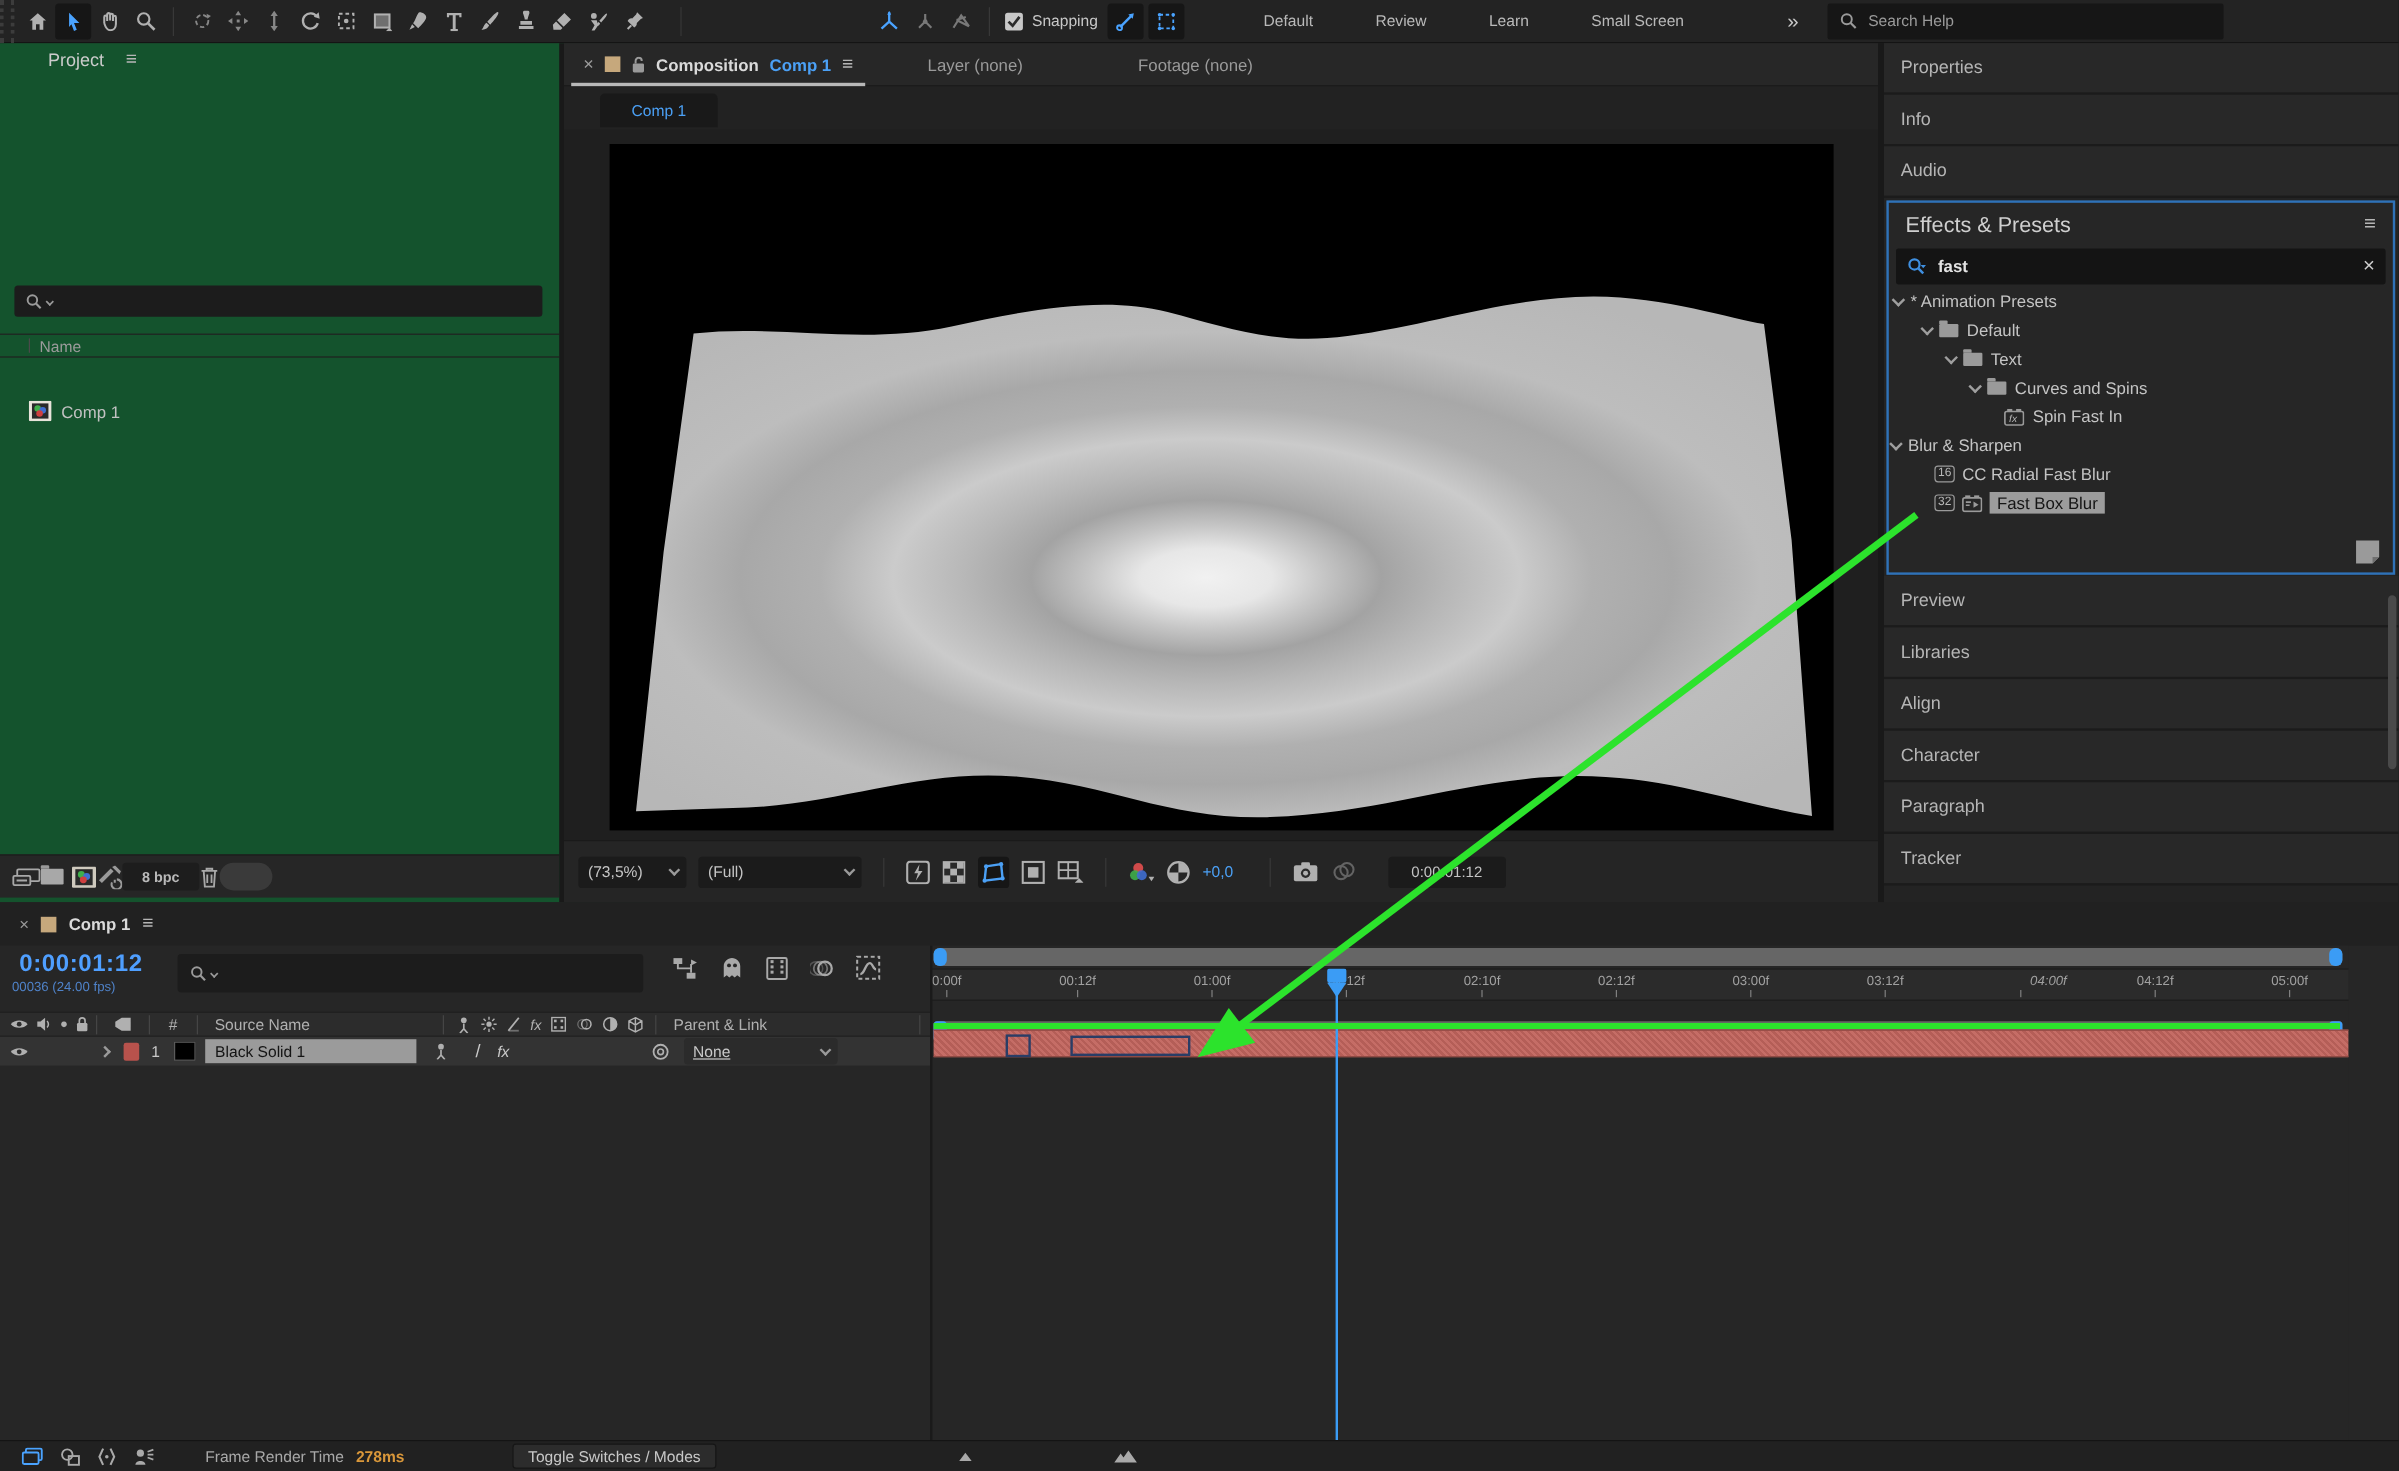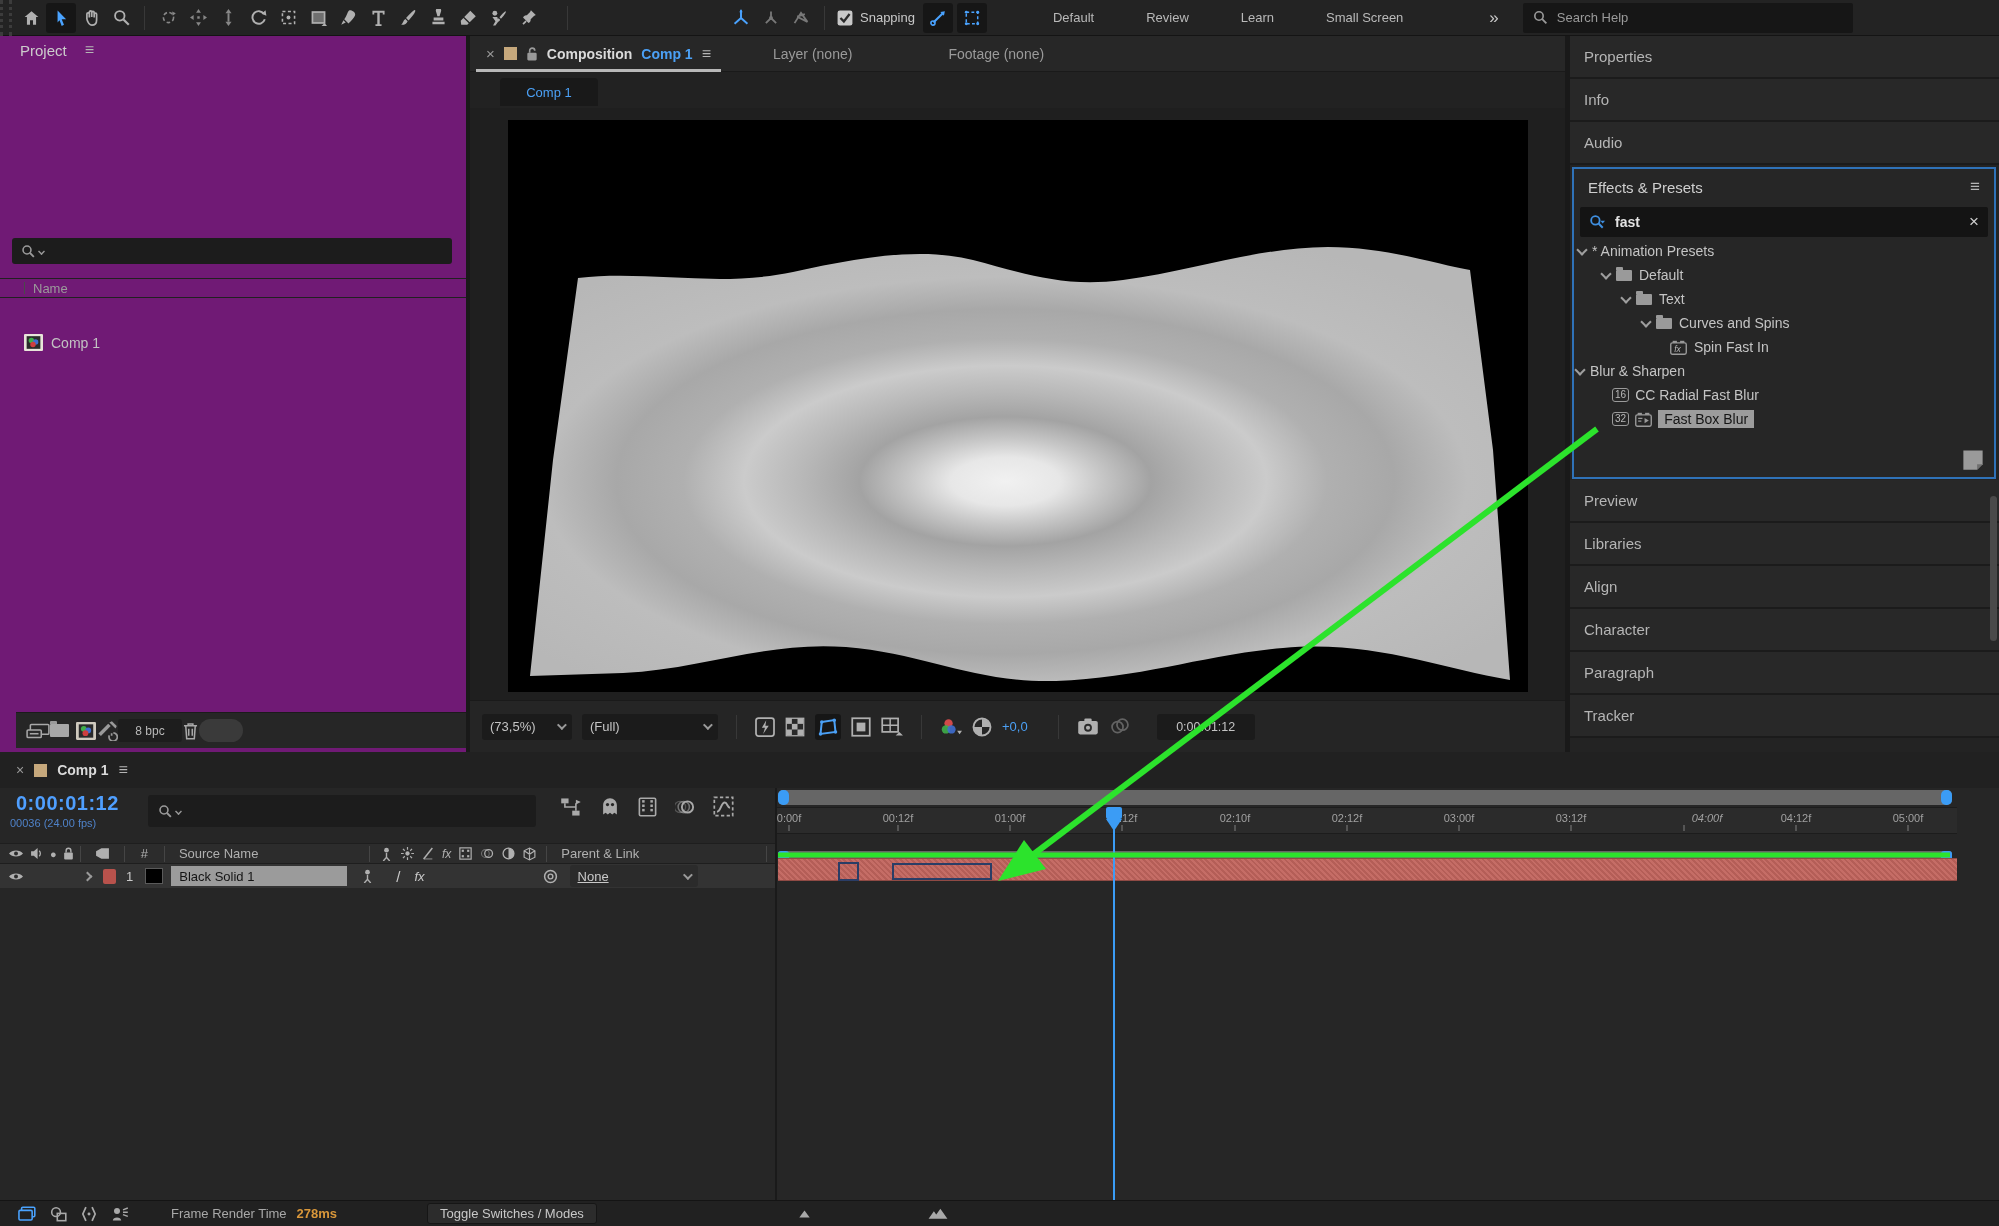--- a/index.html
+++ b/index.html
@@ -30,21 +30,21 @@
   .grip { width:12px; height:36px; border-left:3px dotted #3c3c3c; border-right:3px dotted #3c3c3c; margin-right:4px; }
 
   
   .pane-gap { background:#191919; }
   .collapsed-panel { background:#282828; border-bottom:2px solid #1b1b1b;
                      display:flex; align-items:center; padding-left:14px;
                      color:#b5b5b5; font-size:15px; }
   .well { background:#1c1c1c; border-radius:3px; display:flex; align-items:center; }
 
   
-  .proj { left:0; top:36px; width:541px; height:716px; background:#701a75; }
+  .proj { left:0; top:36px; width:541px; height:716px; background:#14532d;padding-left:20px; }
   .proj-title { color:#cccccc; font-size:15px; }
   .name-hdr { border-top:1px solid #212121; border-bottom:1px solid #212121; color:#9b9b9b; }
   .proj-row { display:flex; align-items:center; height:27px; color:#c2c2c2; font-size:14px; }
   .proj-footer { background:#262626; border-top:1px solid #1b1b1b; }
   .bpc-well { background:#1d1d1d; border-radius:3px; color:#b9b9b9; font-size:12px;
               display:flex; align-items:center; justify-content:center; }
 
   
   .viewer { left:470px; top:36px; width:1095px; height:716px; background:#1f1f1f; }
   .vtabs { height:36px; background:#272727; border-bottom:1px solid #1a1a1a; display:flex; align-items:center; }
@@ -288,21 +288,21 @@
     <div class="proj-row abs" style="left:0; top:293px; width:466px;">
       <svg width="19" height="17" viewBox="0 0 18 16" style="margin:0 8px 0 24px;">
           <rect x="0" y="0" width="18" height="16" rx="1" fill="#e8e4da"></rect>
           <rect x="2.5" y="2" width="13" height="12" fill="#2a2a2a"></rect>
           <circle cx="7" cy="6" r="2.6" fill="#3fae4a"></circle>
           <circle cx="11" cy="7.5" r="2.6" fill="#3f6ed0"></circle>
           <circle cx="8.5" cy="10" r="2.6" fill="#cf3f3f"></circle>
         </svg>
       <span>Comp 1</span>
     </div>
-    <div class="proj-footer abs flexc" style="left:16px; top:676px; width:466px; height:36px; gap:0; padding-left:10px;">
+    <div class="proj-footer abs flexc" style="left:0; top:676px; width:466px; height:36px; gap:0; padding-left:10px;font-weight:bold;">
       <svg width="24" height="18" viewBox="0 0 22 16">
           <rect x="4" y="2" width="17" height="9" rx="1" fill="none" stroke="#a8a8a8" stroke-width="1.4"></rect>
           <rect x="1" y="7" width="13" height="7" rx="1" fill="#2a2a2a" stroke="#a8a8a8" stroke-width="1.4"></rect>
           <line x1="3.5" y1="10.5" x2="11.5" y2="10.5" stroke="#a8a8a8" stroke-width="1.4"></line>
         </svg>
       <span class="fold" style="width:19px; height:13px; background:#a8a8a8;"></span>
       <svg width="20" height="18" viewBox="0 0 18 16">
           <rect x="0" y="0" width="18" height="16" rx="1" fill="#cfcabe"></rect>
           <rect x="2.5" y="2" width="13" height="12" fill="#2a2a2a"></rect>
           <circle cx="7" cy="6" r="2.6" fill="#3fae4a"></circle>
@@ -459,21 +459,21 @@
       </div>
     <div class="collapsed-panel" style="height:43px;">
         <span>Info</span>
       </div>
     <div class="collapsed-panel" style="height:43px;">
         <span>Audio</span>
       </div>
 
     <div class="efx">
       <div class="flexc" style="height:36px; justify-content:space-between; padding:0 14px;">
-        <span style="color:#cfcfcf; font-size:15px;">Effects &amp; Presets</span>
+        <span style="color:#cfcfcf; font-size:18px;">Effects &amp; Presets</span>
         <span style="color:#b5b5b5; font-size:17px;">≡</span>
       </div>
       <div class="efx-search" style="margin:2px 6px; height:30px; padding:0 9px;">
         <svg width="16" height="16" viewBox="0 0 14 14">
             <circle cx="5.6" cy="5.6" r="3.7" fill="none" stroke="#3f8fe0" stroke-width="1.6"></circle>
             <line x1="8.4" y1="8.4" x2="12" y2="12" stroke="#3f8fe0" stroke-width="1.8"></line>
             <path d="M10 6 l4 0 l-2 2.4 Z" fill="#3f8fe0"></path>
           </svg>
         <input style="margin-left: 10px;" value="fast">
         <span style="color:#cfcfcf; font-size:17px; margin-left:auto;">×</span>

